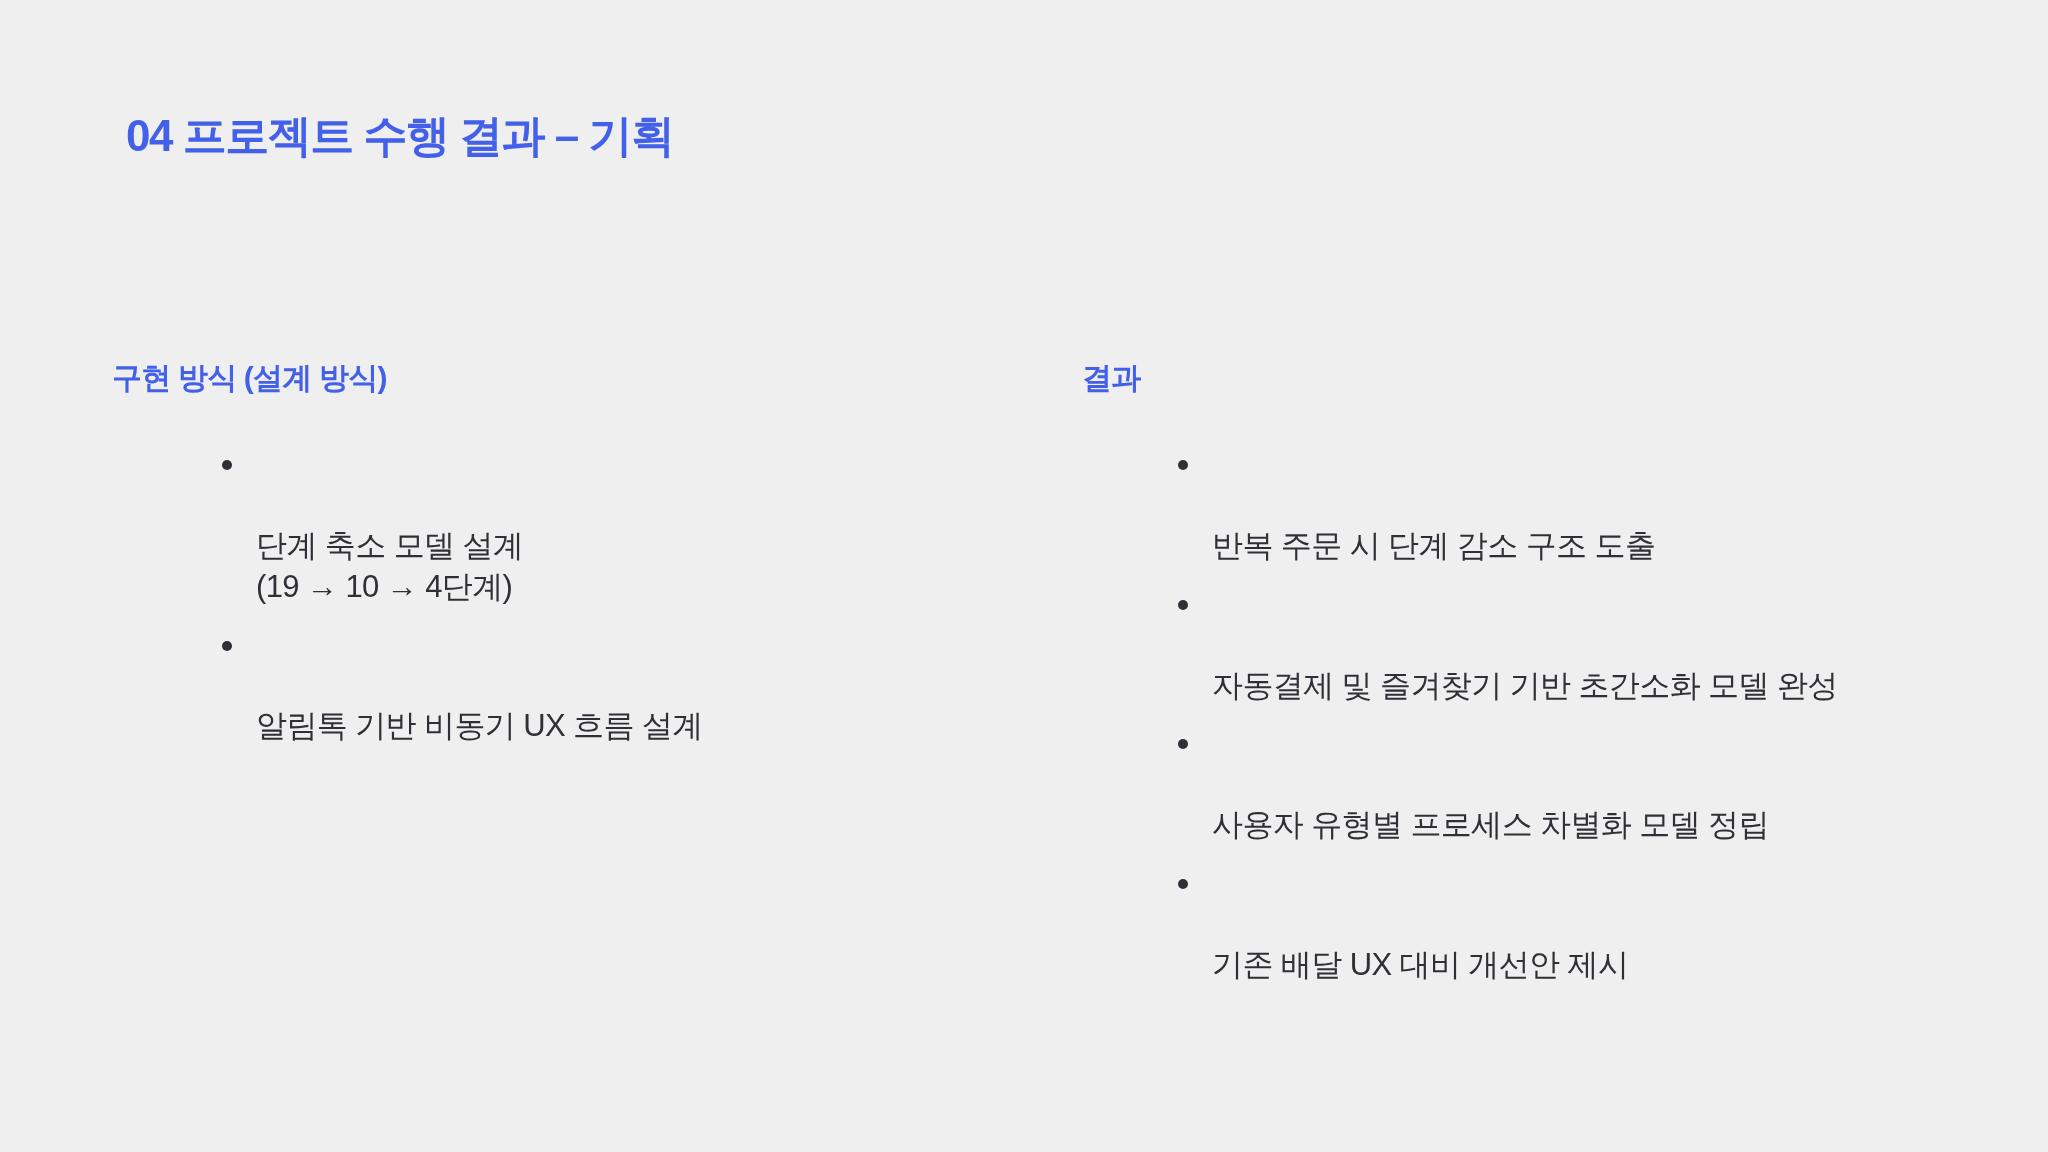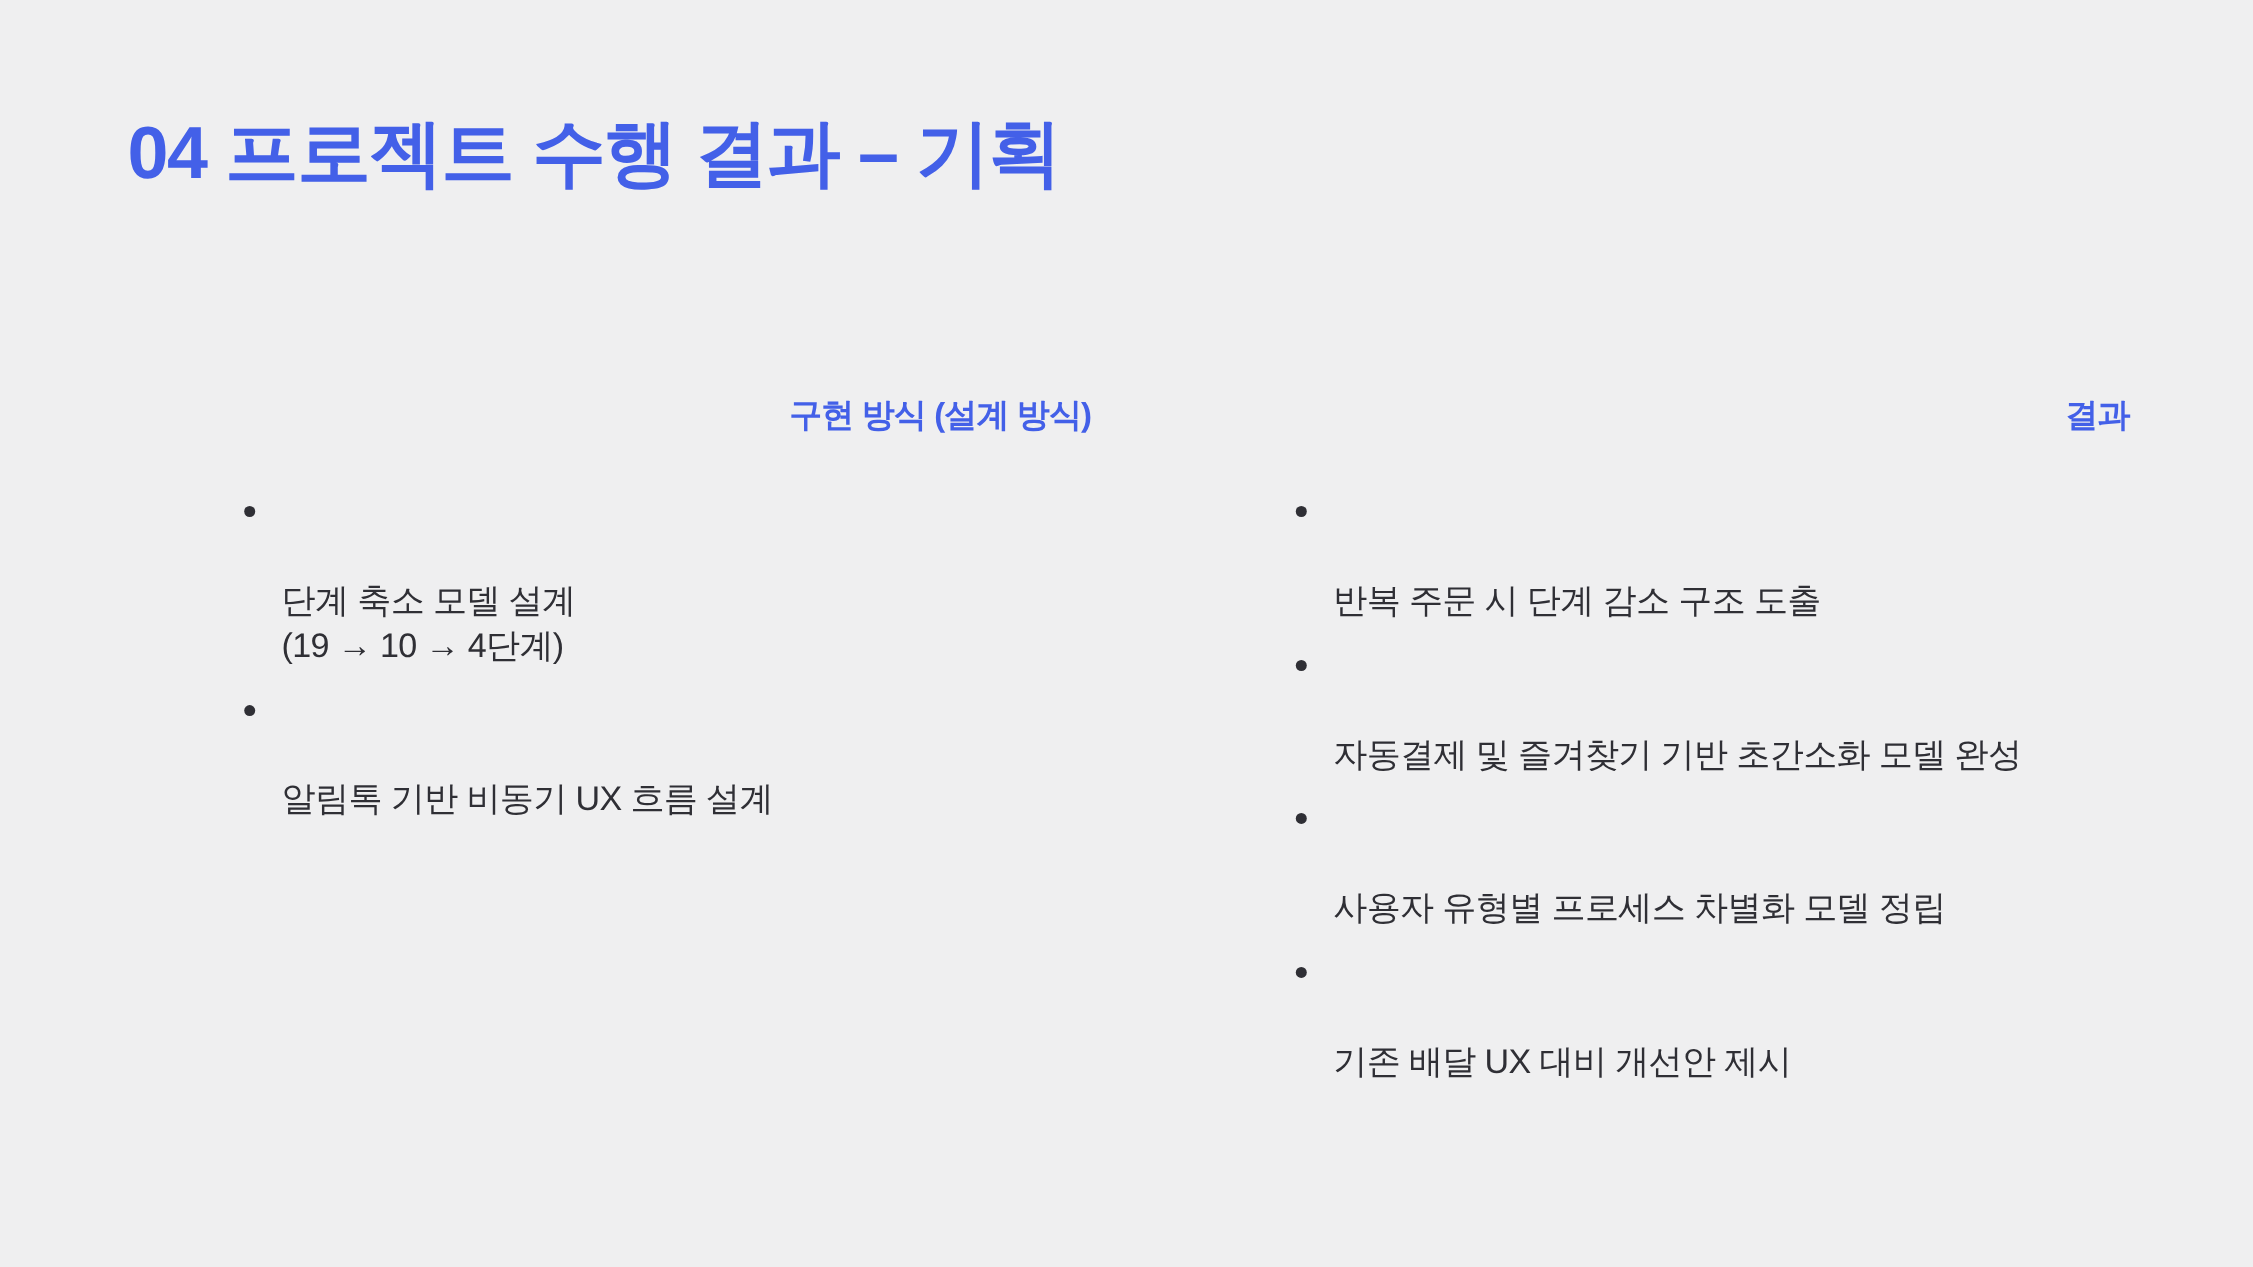--- a/index.html
+++ b/index.html
@@ -22,22 +22,22 @@
   }
 
   
   .header {
     position: absolute;
     left: 112px;
     top: 96px;
     width: 1800px;
   }
   .slide-title {
-    margin: 4px;
-    font-size: 67px;
+    margin: 14px;
+    font-size: 44px;
     font-weight: 700;
     letter-spacing: -1.5px;
     color: #4360e8;
     line-height: 1.18;
     white-space: pre;
   }
   .slide-subtitle {
     margin: 18px 0 0 0;
     font-size: 38px;
     font-weight: 700;
@@ -67,21 +67,21 @@
   .column.right {
     width: 924px;
     padding-left: 110px;
   }
   .col-heading {
     margin: 0;
     font-size: 30px;
     font-weight: 700;
     letter-spacing: -0.8px;
     color: #4360e8;
-    text-align: right;
+    text-align: left;
     line-height: 1.2;
   }
   .column.right .col-heading {
     margin-left: -40px;
   }
   .bullet-list {
     list-style: none;
     margin: 48px 0 0 0;
     padding: 0;
   }

